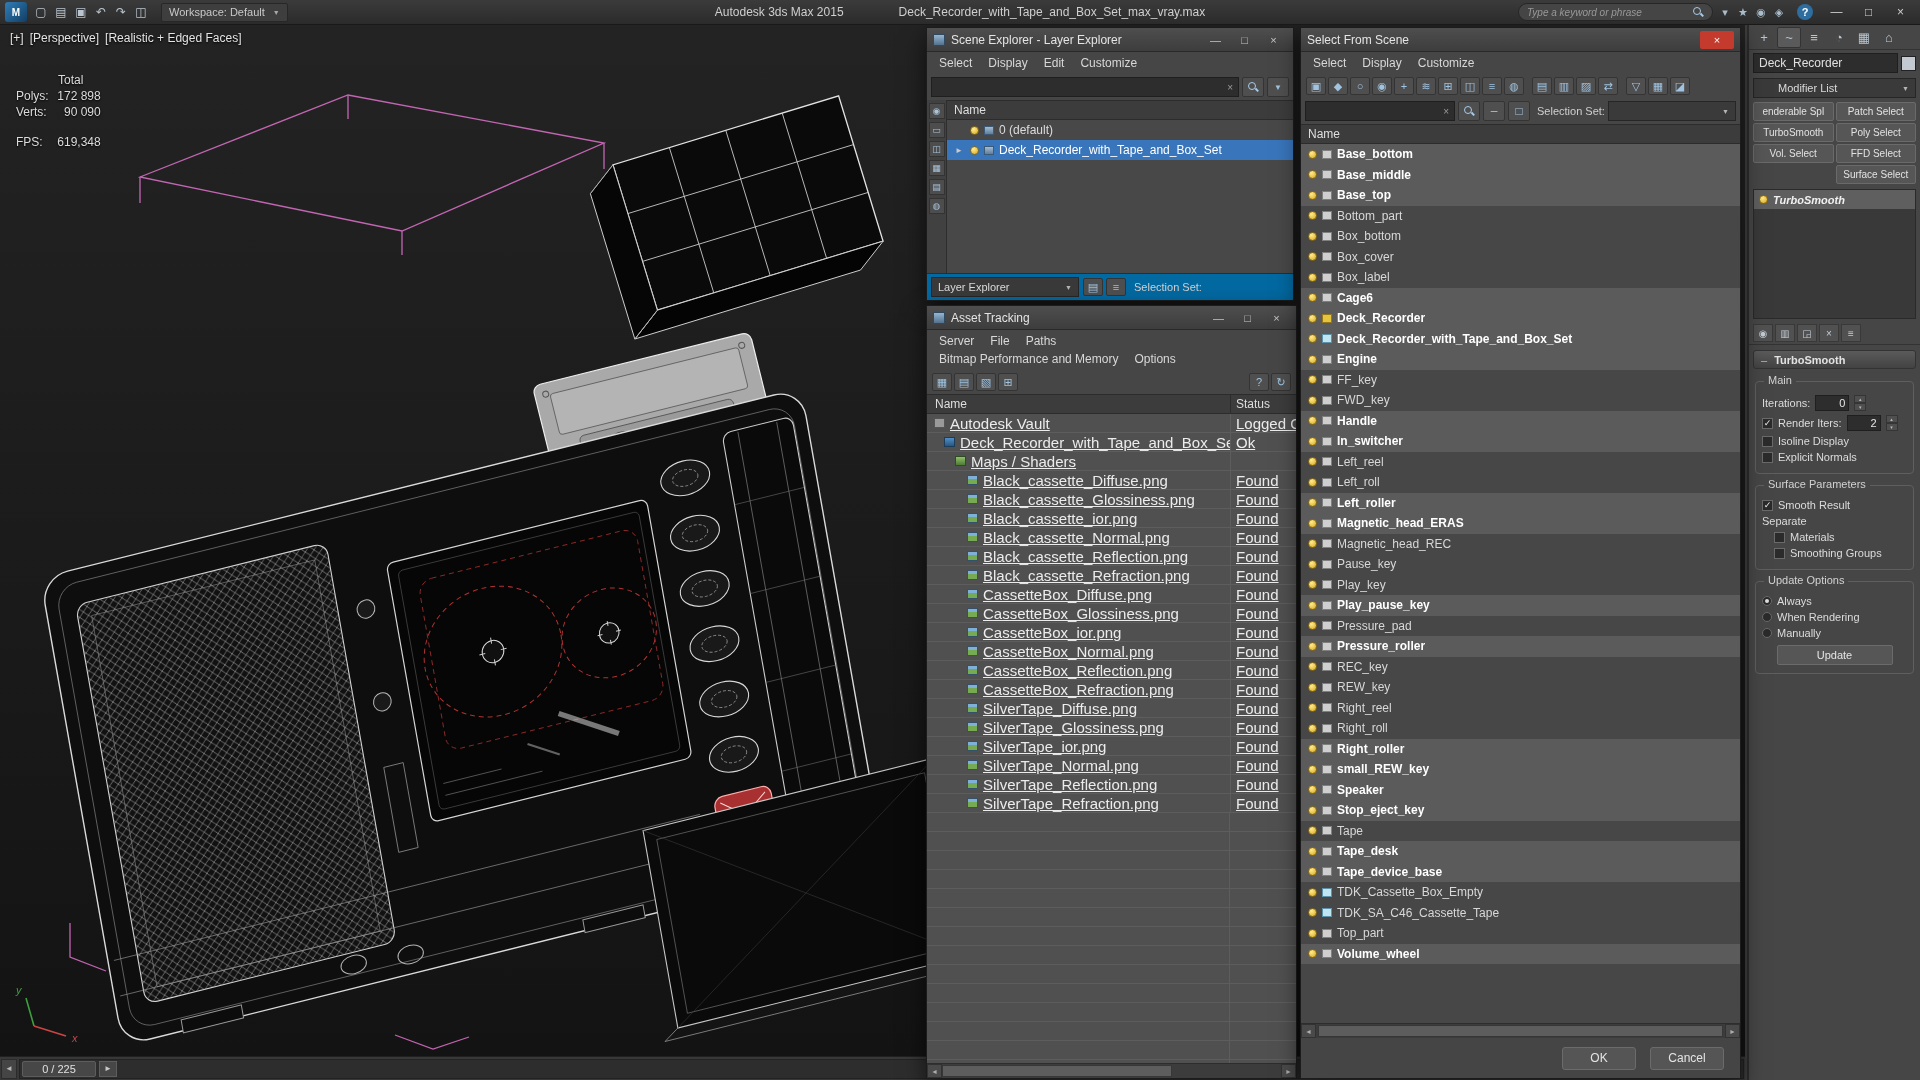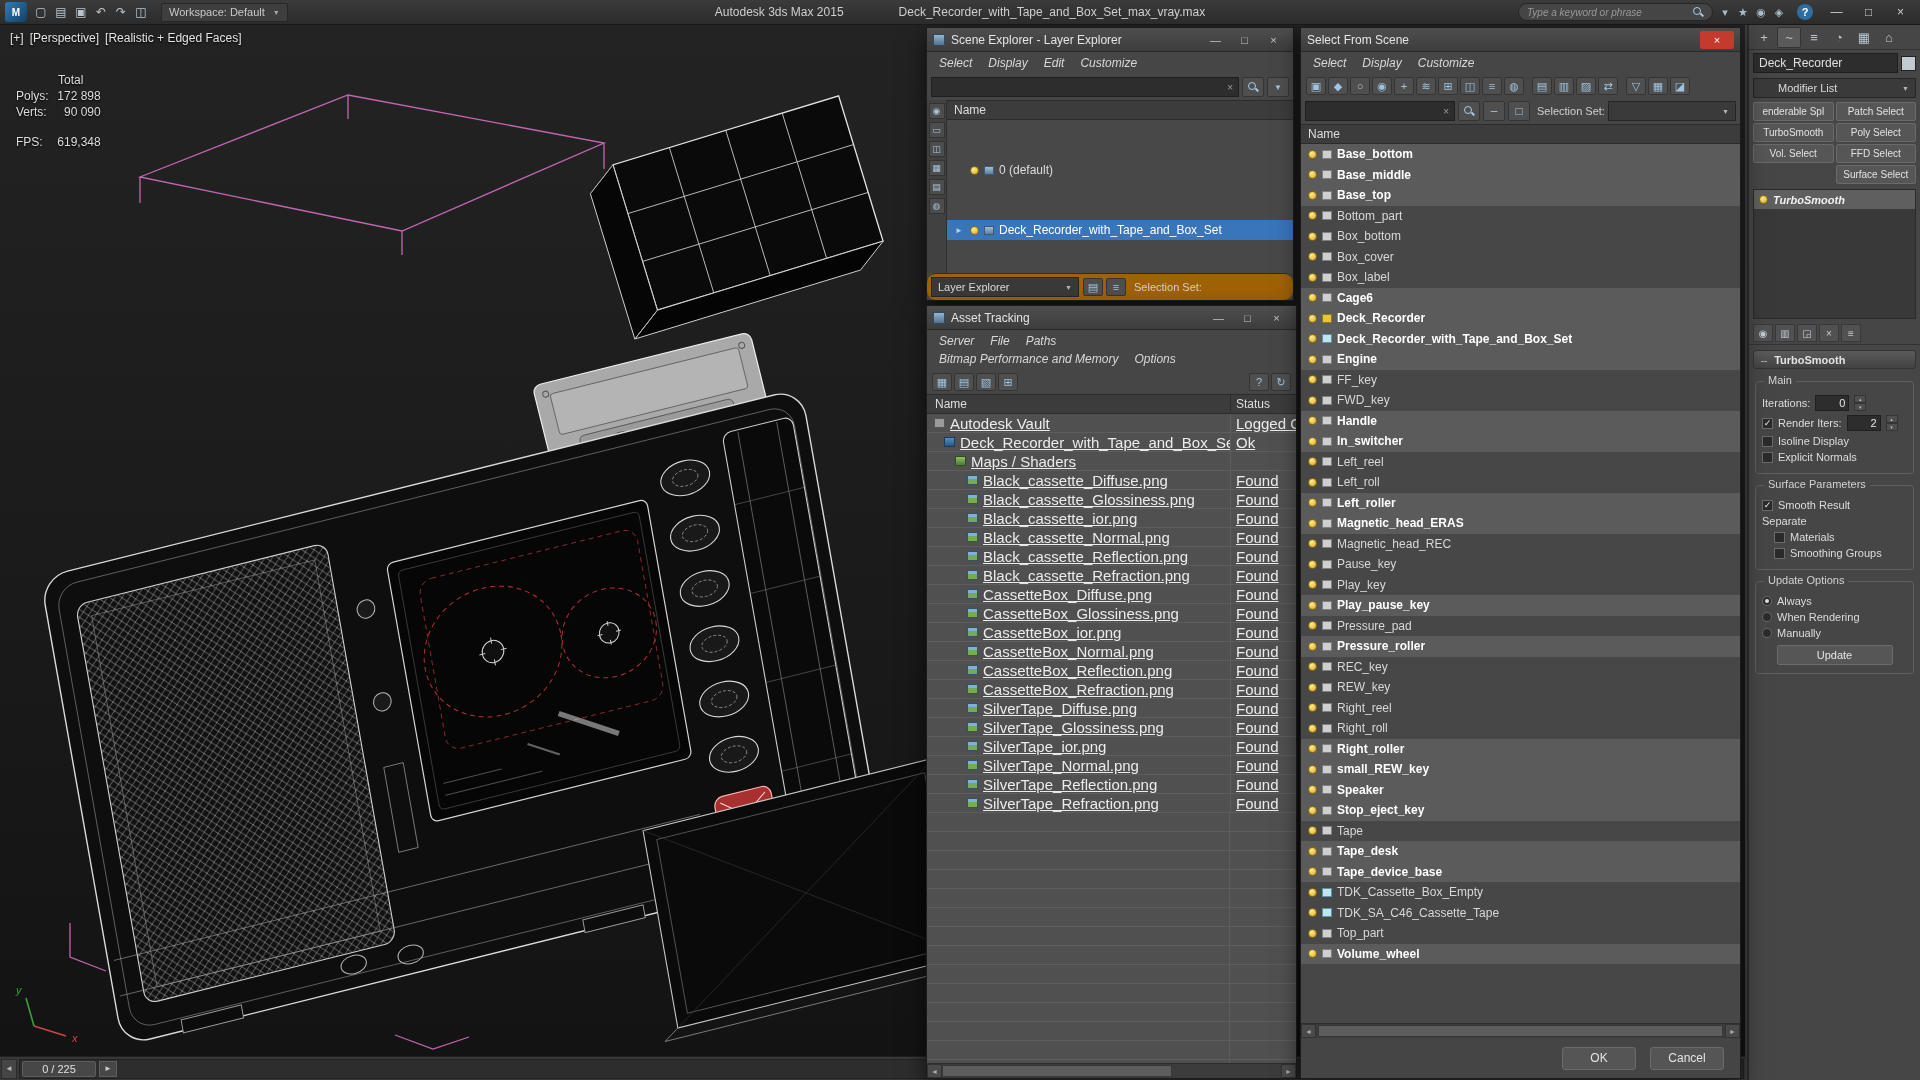--- a/index.html
+++ b/index.html
@@ -41,21 +41,21 @@
 .time-handle{width:74px;height:16px;background:#474747;border:1px solid #5d5d5d;border-radius:2px;color:#e0e0e0;font-size:11px;display:flex;align-items:center;justify-content:center;}
 .time-next{width:18px;height:16px;background:#474747;border:1px solid #5d5d5d;color:#c9c9c9;font-size:8px;display:flex;align-items:center;justify-content:center;}
 
 
 .win{position:absolute;background:#464646;border:1px solid #1c1c1c;box-shadow:0 8px 22px rgba(0,0,0,.6);display:flex;flex-direction:column;}
 .win-title{height:24px;flex:none;background:linear-gradient(#4e4e4e,#3d3d3d);display:flex;align-items:center;padding:0 6px;gap:6px;border-bottom:1px solid #292929;font-size:12px;color:#e4e4e4;}
 .wicon{width:12px;height:12px;background:linear-gradient(#93b6d4,#53718c);border:1px solid #30495f;flex:none;}
 .win-btns{margin-left:auto;display:flex;gap:2px;}
 .win-btn{width:27px;height:18px;display:flex;align-items:center;justify-content:center;color:#c6c6c6;font-size:11px;border-radius:2px;}
 .win-btn.close-red{background:#c43a2d;color:#fff;width:34px;}
-.menubar{display:flex;flex-wrap:wrap;padding:2px 4px;flex:none;font-style:italic;}
+.menubar{display:flex;flex-wrap:wrap;padding:2px 4px;flex:none;}
 .menu-item{padding:2px 8px;color:#d8d8d8;font-size:12px;}
 .tinput{background:#2d2d2d;border:1px solid #1f1f1f;color:#e0e0e0;height:20px;display:flex;align-items:center;padding:0 5px;gap:4px;}
 .tinput .clear{margin-left:auto;color:#9a9a9a;font-size:10px;}
 .grow{flex:1;}
 .combo{background:#3a3a3a;border:1px solid #262626;height:20px;display:flex;align-items:center;padding:0 6px;gap:4px;font-size:11px;color:#dadada;}
 .combo .arrow{margin-left:auto;font-size:7px;color:#b5b5b5;}
 .iconbtn{width:22px;height:20px;background:#4f4f4f;border:1px solid #343434;display:flex;align-items:center;justify-content:center;color:#9fc3e0;font-size:12px;border-radius:2px;flex:none;}
 .iconbtn.sm{width:20px;height:18px;font-size:11px;}
 .list-head{height:20px;background:#3c3c3c;border-top:1px solid #2c2c2c;border-bottom:1px solid #2c2c2c;display:flex;align-items:center;padding:0 7px;color:#dfdfdf;font-size:12px;flex:none;}
 .hscroll{height:15px;flex:none;background:#3c3c3c;border-top:1px solid #2d2d2d;display:flex;align-items:stretch;}
@@ -71,26 +71,26 @@
 .a-icon{width:11px;height:10px;display:inline-block;flex:none;background:linear-gradient(#7fb0d8 40%,#76aa53 40%);border:1px solid #35506b;}
 .a-icon[data-icon="vault"]{background:#9a9a9a;border-color:#555;}
 .a-icon[data-icon="max"]{background:linear-gradient(#4e8fc7,#29567e);border-color:#1c3c58;}
 .a-icon[data-icon="maps"]{background:linear-gradient(#8dc06a,#4f7a35);border-color:#2f4b1f;}
 
 
 .se-body{flex:1;display:flex;min-height:0;}
 .se-leftbar{width:20px;background:#414141;border-right:1px solid #2e2e2e;display:flex;flex-direction:column;align-items:center;padding-top:3px;gap:3px;}
 .se-tool{width:16px;height:16px;background:#4d4d4d;border:1px solid #333;color:#a9c4da;font-size:9px;display:flex;align-items:center;justify-content:center;}
 .se-tree{flex:1;display:flex;flex-direction:column;background:#484848;min-width:0;}
-.se-row{height:20px;display:flex;align-items:center;gap:5px;padding-left:8px;font-size:12px;color:#dcdcdc;flex:none;white-space:nowrap;margin-top:40px;}
+.se-row{height:20px;display:flex;align-items:center;gap:5px;padding-left:8px;font-size:12px;color:#dcdcdc;flex:none;white-space:nowrap;}
 .se-row .se-expand{width:10px;font-size:8px;color:#c9c9c9;flex:none;}
 .se-row .se-spacer{width:10px;flex:none;}
 .se-row.selected{background:#3975bb;color:#fff;}
 .se-empty{flex:1;}
-.se-footer{height:27px;flex:none;display:flex;align-items:center;gap:4px;padding:0 4px;background:#a16207;border-top:1px solid #2d2d2d;border-radius:9px;}
+.se-footer{height:27px;flex:none;display:flex;align-items:center;gap:4px;padding:0 4px;background:#0369a1;border-top:1px solid #2d2d2d;}
 .se-ss{font-size:11px;color:#cfcfcf;margin-left:4px;white-space:nowrap;}
 .search-row{display:flex;align-items:center;gap:3px;padding:3px 4px;flex:none;}
 
 
 .at-menus{max-width:335px;}
 .at-toolbar{display:flex;align-items:center;gap:3px;padding:3px 5px;flex:none;}
 .at-toolbar .spacer{flex:1;}
 .at-head{height:20px;background:#3c3c3c;border-top:1px solid #2c2c2c;border-bottom:1px solid #2c2c2c;display:flex;flex:none;color:#dfdfdf;}
 .at-head .c1{flex:1;display:flex;align-items:center;padding-left:8px;}
 .at-head .c2{width:66px;display:flex;align-items:center;padding-left:5px;border-left:1px solid #2c2c2c;}

